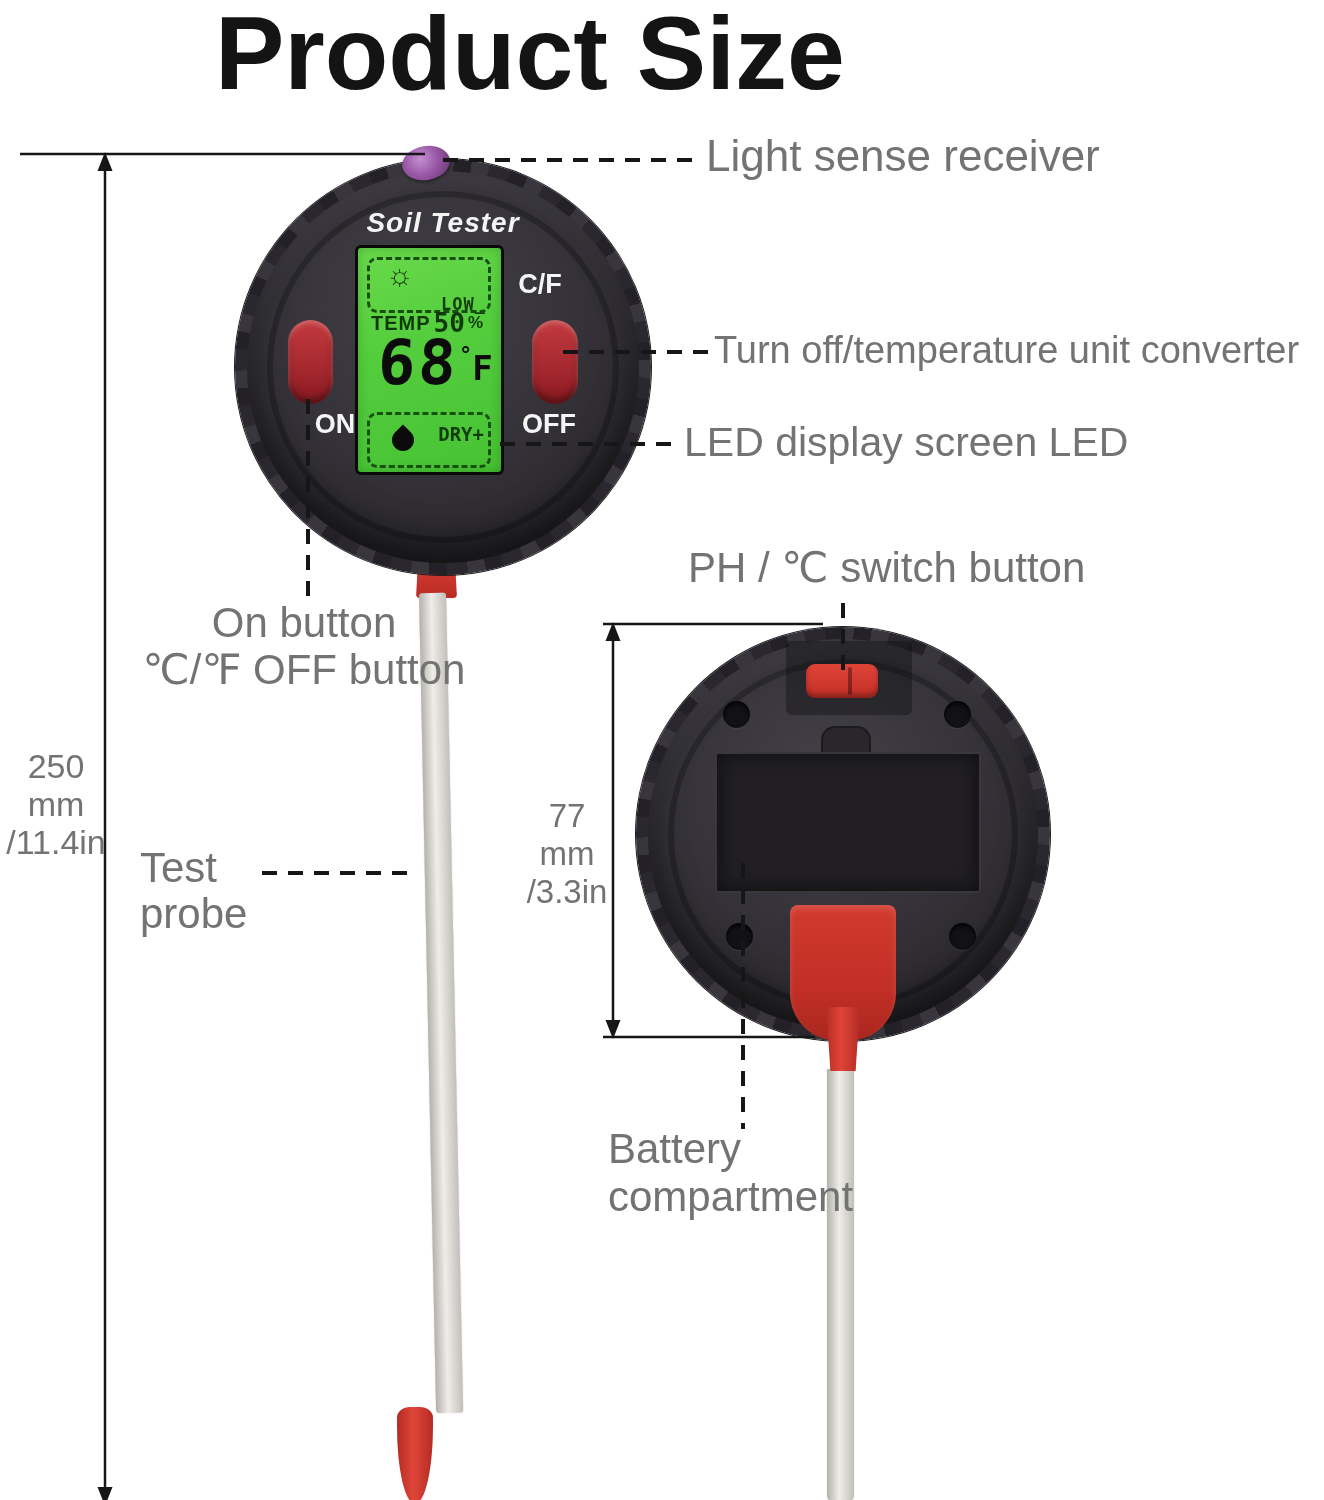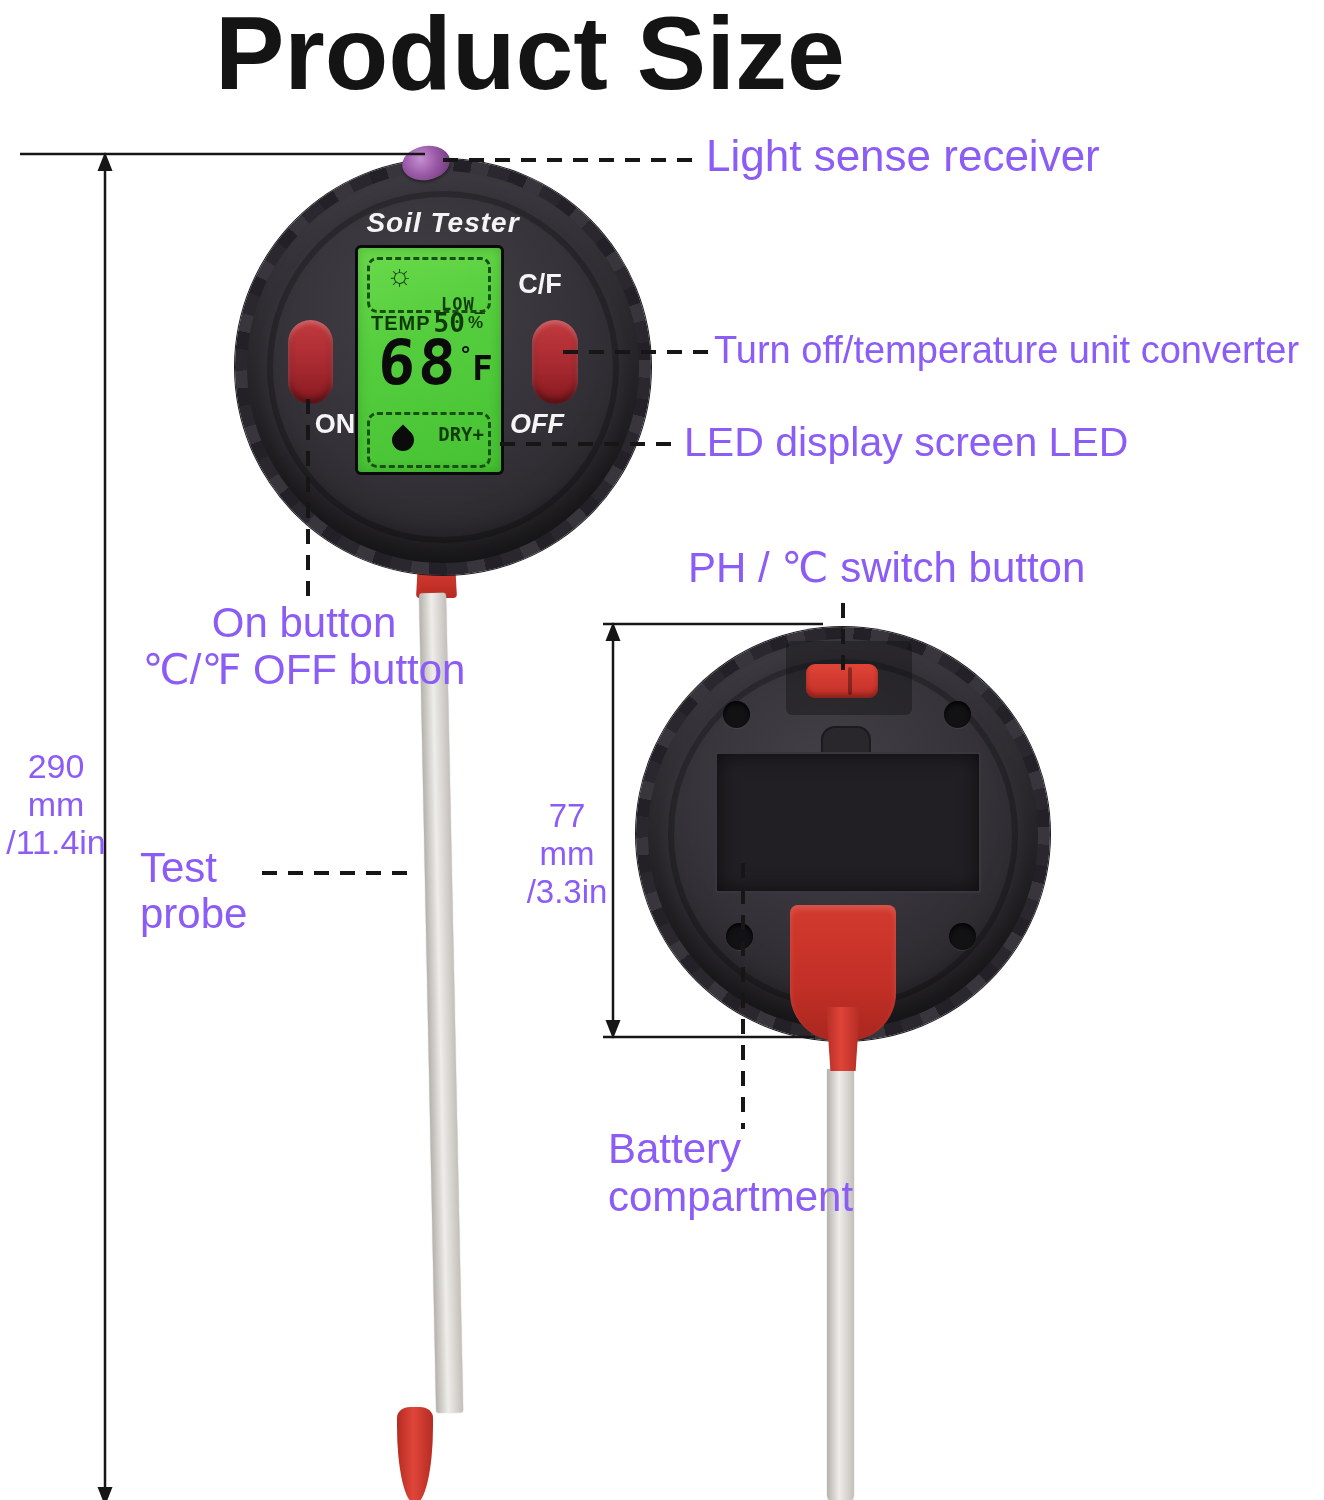--- a/index.html
+++ b/index.html
@@ -67,21 +67,21 @@
     font-family:"DejaVu Sans Mono",monospace;}
   .dev-btn{
     position:absolute;width:45px;height:84px;border-radius:23px;
     background:linear-gradient(180deg,#c23a3e 0%,#a72930 55%,#87191f 100%);
     box-shadow:inset 0 3px 5px rgba(255,255,255,.25), inset 0 -5px 7px rgba(0,0,0,.4);
   }
   #btn-on{left:53px;top:161px;}
   #btn-off{left:297px;top:161px;width:46px;}
   .btn-label{position:absolute;color:#f5f5f5;font-weight:bold;font-size:27px;text-align:center;white-space:nowrap;}
   #on-label{left:75px;top:250px;width:50px;}
-  #off-label{left:272px;top:250px;width:60px;font-style:italic;}
+  #off-label{left:284px;top:250px;width:60px;}
   #cf-label{left:277px;top:110px;width:56px;font-size:27px;}
 
   
   .probe{
     background:linear-gradient(90deg,#b5b2ad 0%,#efede9 45%,#c3c0bb 100%);
     border-radius:3px;box-shadow:0 0 1px #9a978f;
   }
   #front-probe{left:419px;top:586px;width:27px;height:820px;transform:rotate(-1.2deg);transform-origin:50% 0;z-index:1;}
   #front-collar{
     left:416px;top:546px;width:41px;height:45px;z-index:1;
@@ -119,21 +119,21 @@
     border-radius:8px 8px 48px 48px;box-shadow:inset 0 4px 6px rgba(255,255,255,.15);
   }
   #back-shaft{
     left:822px;top:1000px;width:42px;height:64px;z-index:3;
     background:linear-gradient(90deg,#a9271f,#e04438 45%,#a9271f);
     clip-path:polygon(10% 0,90% 0,80% 100%,20% 100%);
   }
   #back-probe{left:827px;top:1062px;width:27px;height:435px;z-index:1;border-radius:0 0 9px 9px;}
 
   
-  .lbl{z-index:30;white-space:nowrap;color:#8b5cf6;}
+  .lbl{z-index:30;white-space:nowrap;color:#737373;}
   #light-label{left:706px;top:124px;font-size:44px;}
   #turnoff-label{left:714px;top:322px;font-size:38px;}
   #led-label{left:684px;top:412px;font-size:41px;}
   #ph-label{left:688px;top:536px;font-size:42px;text-align:right;}
   #onbtn-label{left:128px;top:592px;width:352px;text-align:center;font-size:42px;line-height:1.12;}
   #test-label{left:140px;top:838px;font-size:42px;line-height:1.1;}
   #battery-label{left:608px;top:1118px;width:290px;text-align:left;font-size:42px;line-height:1.15;}
   #dim290-label{left:0px;top:740px;width:112px;text-align:center;font-size:34px;line-height:1.12;}
   #dim77-label{left:497px;top:790px;width:140px;text-align:center;font-size:33px;line-height:1.15;}
 
@@ -234,21 +234,21 @@
     <div>Test</div>
     <div>probe</div>
   </div>
 
   <div id="battery-label" class="abs lbl">
     <div>Battery</div>
     <div>compartment</div>
   </div>
 
   <div id="dim290-label" class="abs lbl">
-    <div>290</div>
+    <div>250</div>
     <div>mm</div>
     <div>/11.4in</div>
   </div>
 
   <div id="dim77-label" class="abs lbl">
     <div>77</div>
     <div>mm</div>
     <div>/3.3in</div>
   </div>
 

